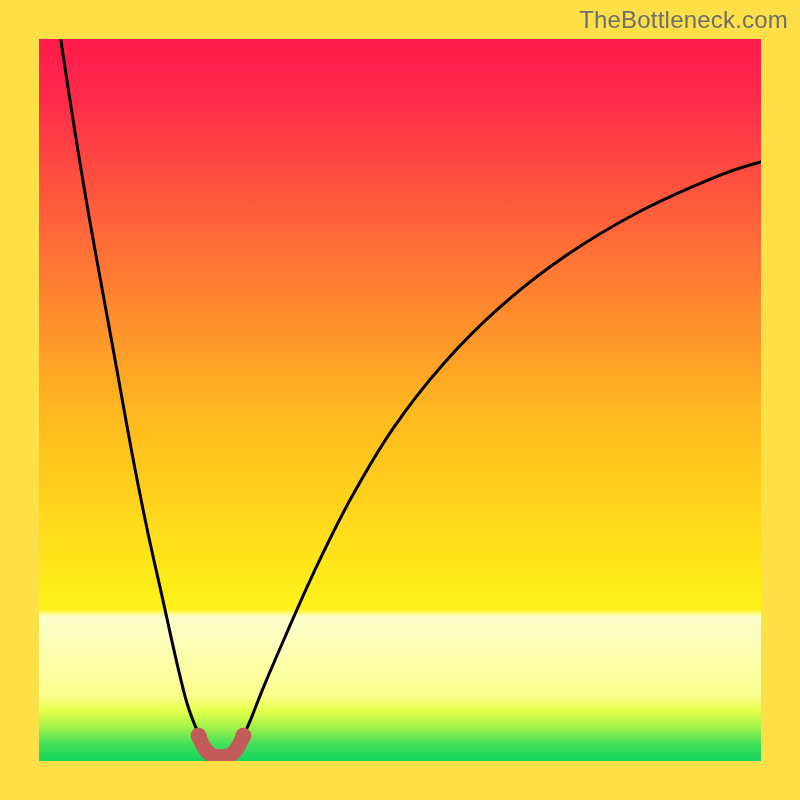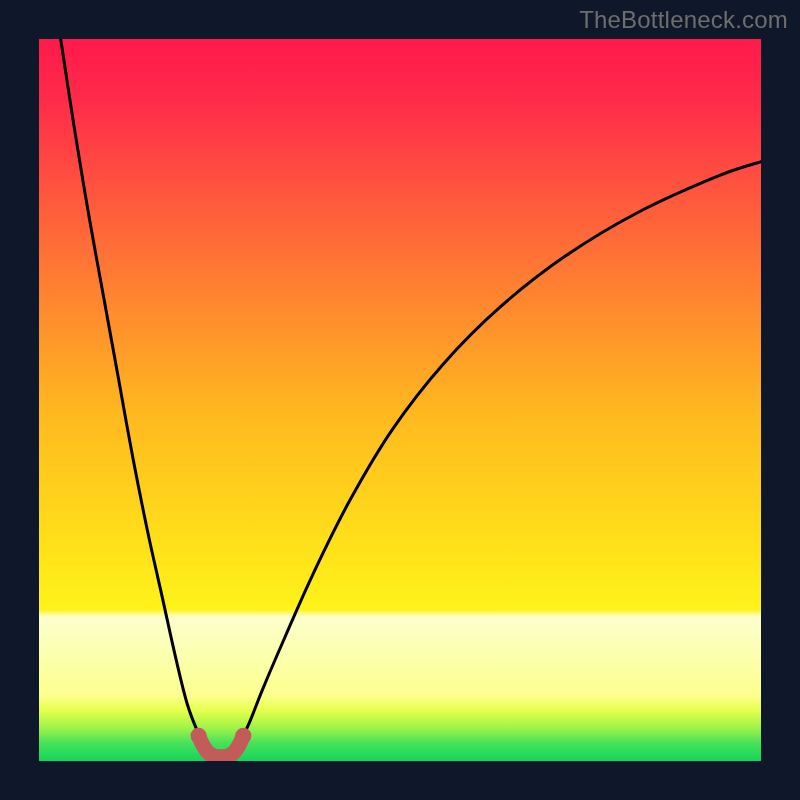--- a/index.html
+++ b/index.html
@@ -8,21 +8,21 @@
     width: 800px;
     height: 800px;
     background: #000;
     overflow: hidden;
     font-family: Arial, Helvetica, sans-serif;
   }
   .frame {
     position: absolute;
     left: 0; top: 0;
     width: 800px; height: 800px;
-    background: #0f172a;
+    background: #fde047;
   }
   .plot {
     position: absolute;
     left: 39px;
     top: 39px;
     width: 722px;
     height: 722px;
     overflow: hidden;
   }
   .watermark {

